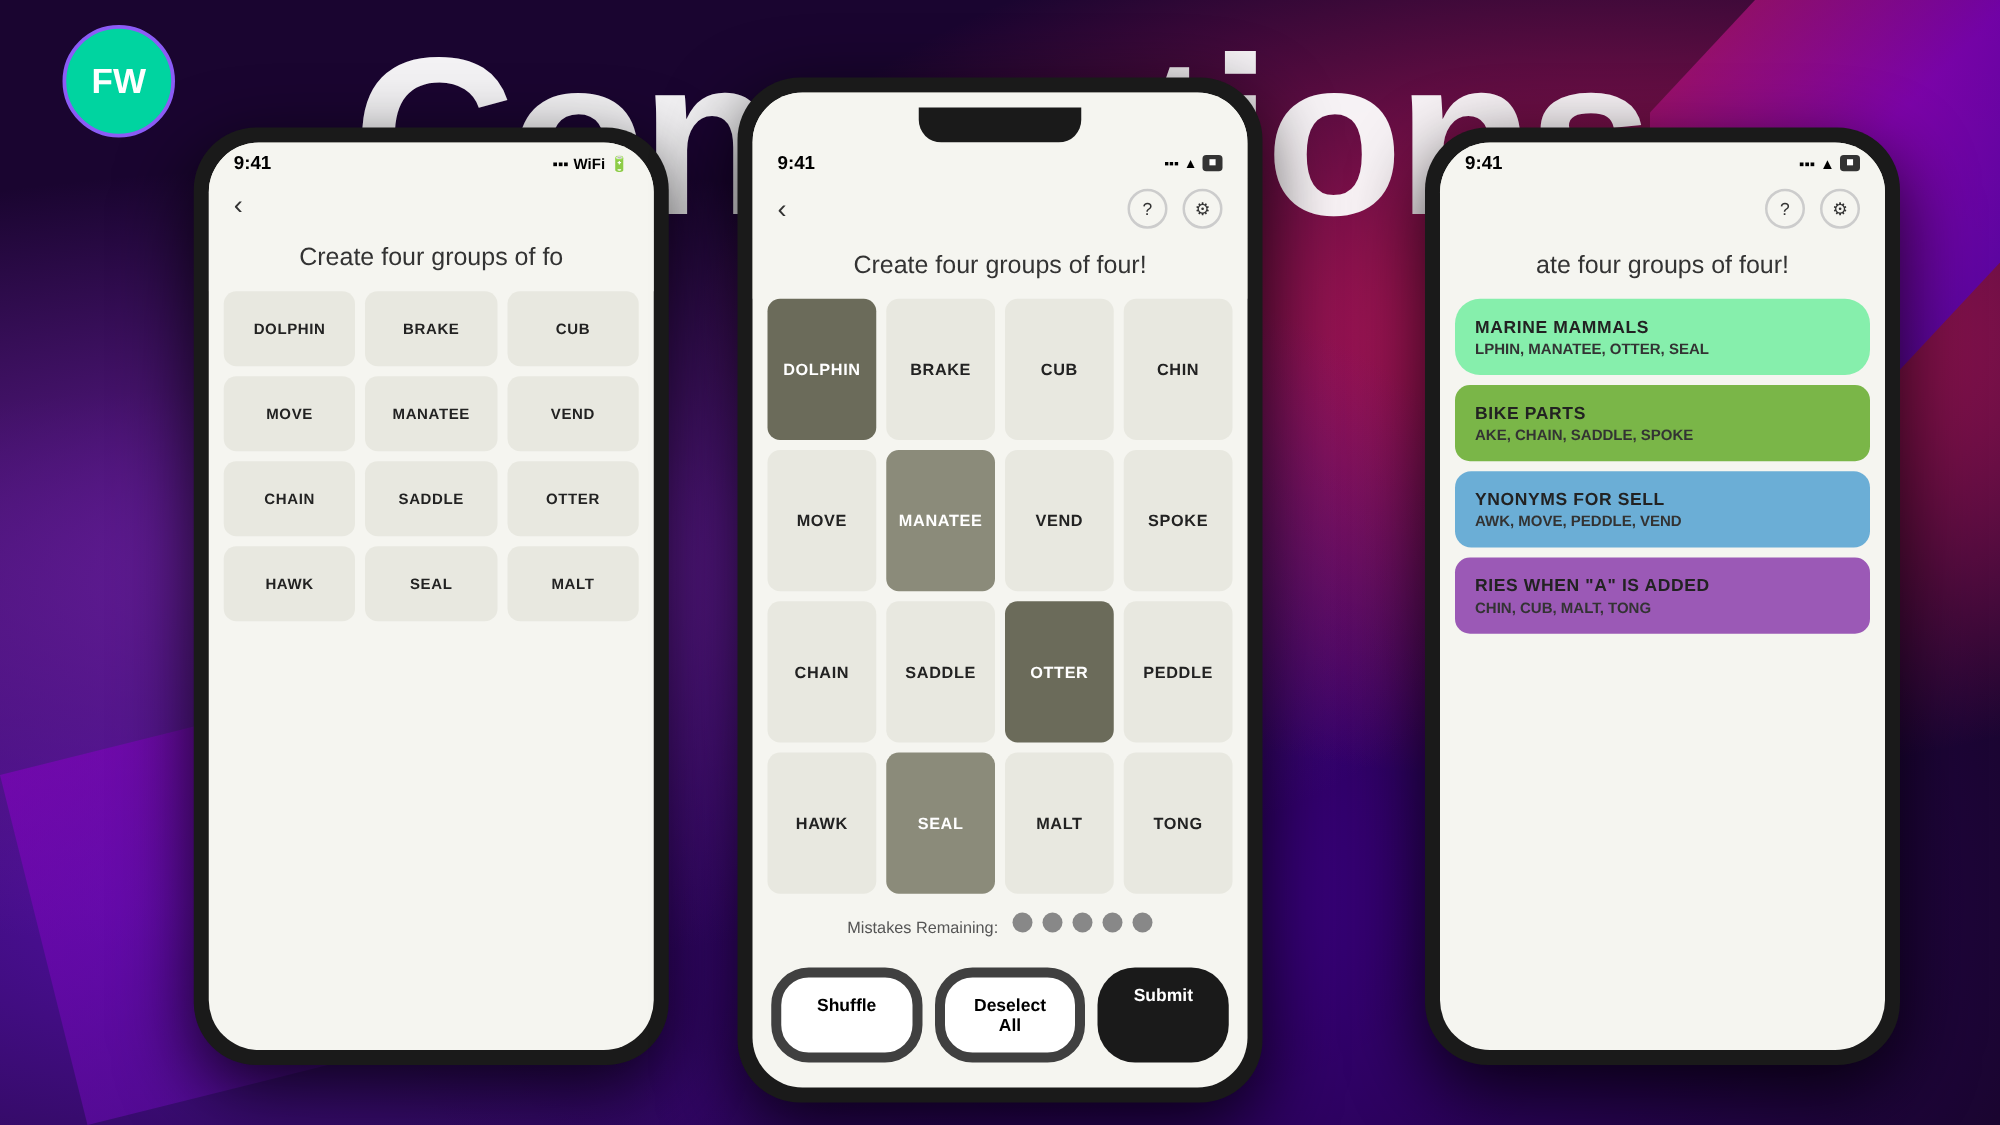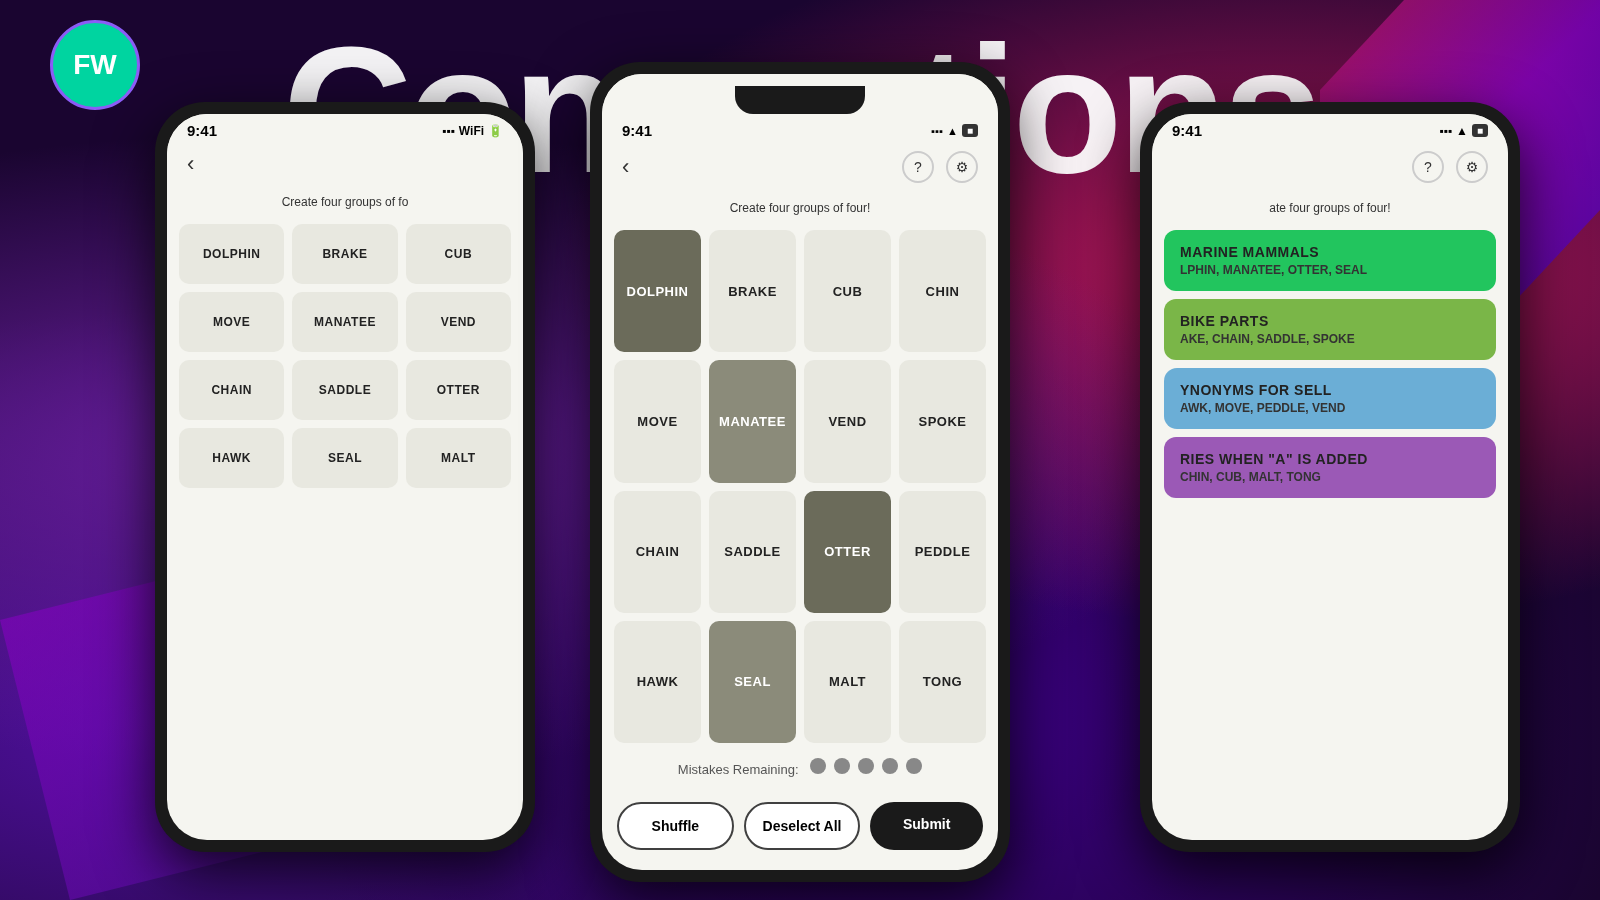--- a/index.html
+++ b/index.html
@@ -209,21 +209,21 @@
       font-size: 14px;
       cursor: pointer;
       background: transparent;
       color: #333;
     }
 
     
     .game-subtitle {
       text-align: center;
       padding: 10px 20px 15px;
-      font-size: 12px;
+      font-size: 20px;
       color: #333;
       background: #f5f5f0;
       flex-shrink: 0;
     }
 
     
     .word-grid {
       display: grid;
       grid-template-columns: repeat(4, 1fr);
       gap: 8px;
@@ -284,21 +284,21 @@
       display: flex;
       gap: 10px;
       padding: 10px 15px 20px;
       flex-shrink: 0;
     }
 
     .btn-shuffle, .btn-deselect {
       flex: 1;
       padding: 14px;
       border-radius: 30px;
-      border: 2px solid #404040;
+      border: 8px solid #404040;
       background: white;
       font-size: 14px;
       font-weight: 700;
       cursor: pointer;
       text-align: center;
     }
 
     .btn-submit {
       flex: 1;
       padding: 14px;
@@ -510,21 +510,21 @@
         <span style="visibility:hidden;">‹</span>
         <div class="nav-icons">
           <div class="nav-icon-btn">?</div>
           <div class="nav-icon-btn">⚙</div>
         </div>
       </div>
 
       <div class="game-subtitle">ate four groups of four!</div>
 
       <div id="results-container">
-      <div class="result-tile result-tile-yellow" style="background: #22c55e;">
+      <div class="result-tile result-tile-yellow" style="background: #86efac; border-radius: 20px;">
             <div class="result-title">MARINE MAMMALS</div>
             <div class="result-words">LPHIN, MANATEE, OTTER, SEAL</div>
           </div>
           <div class="result-tile result-tile-green" style="background: rgb(122, 182, 72);">
             <div class="result-title">BIKE PARTS</div>
             <div class="result-words">AKE, CHAIN, SADDLE, SPOKE</div>
           </div>
           <div class="result-tile result-tile-blue" style="background: rgb(107, 174, 214); border-radius: 13px;">
             <div class="result-title">YNONYMS FOR SELL</div>
             <div class="result-words">AWK, MOVE, PEDDLE, VEND</div>

